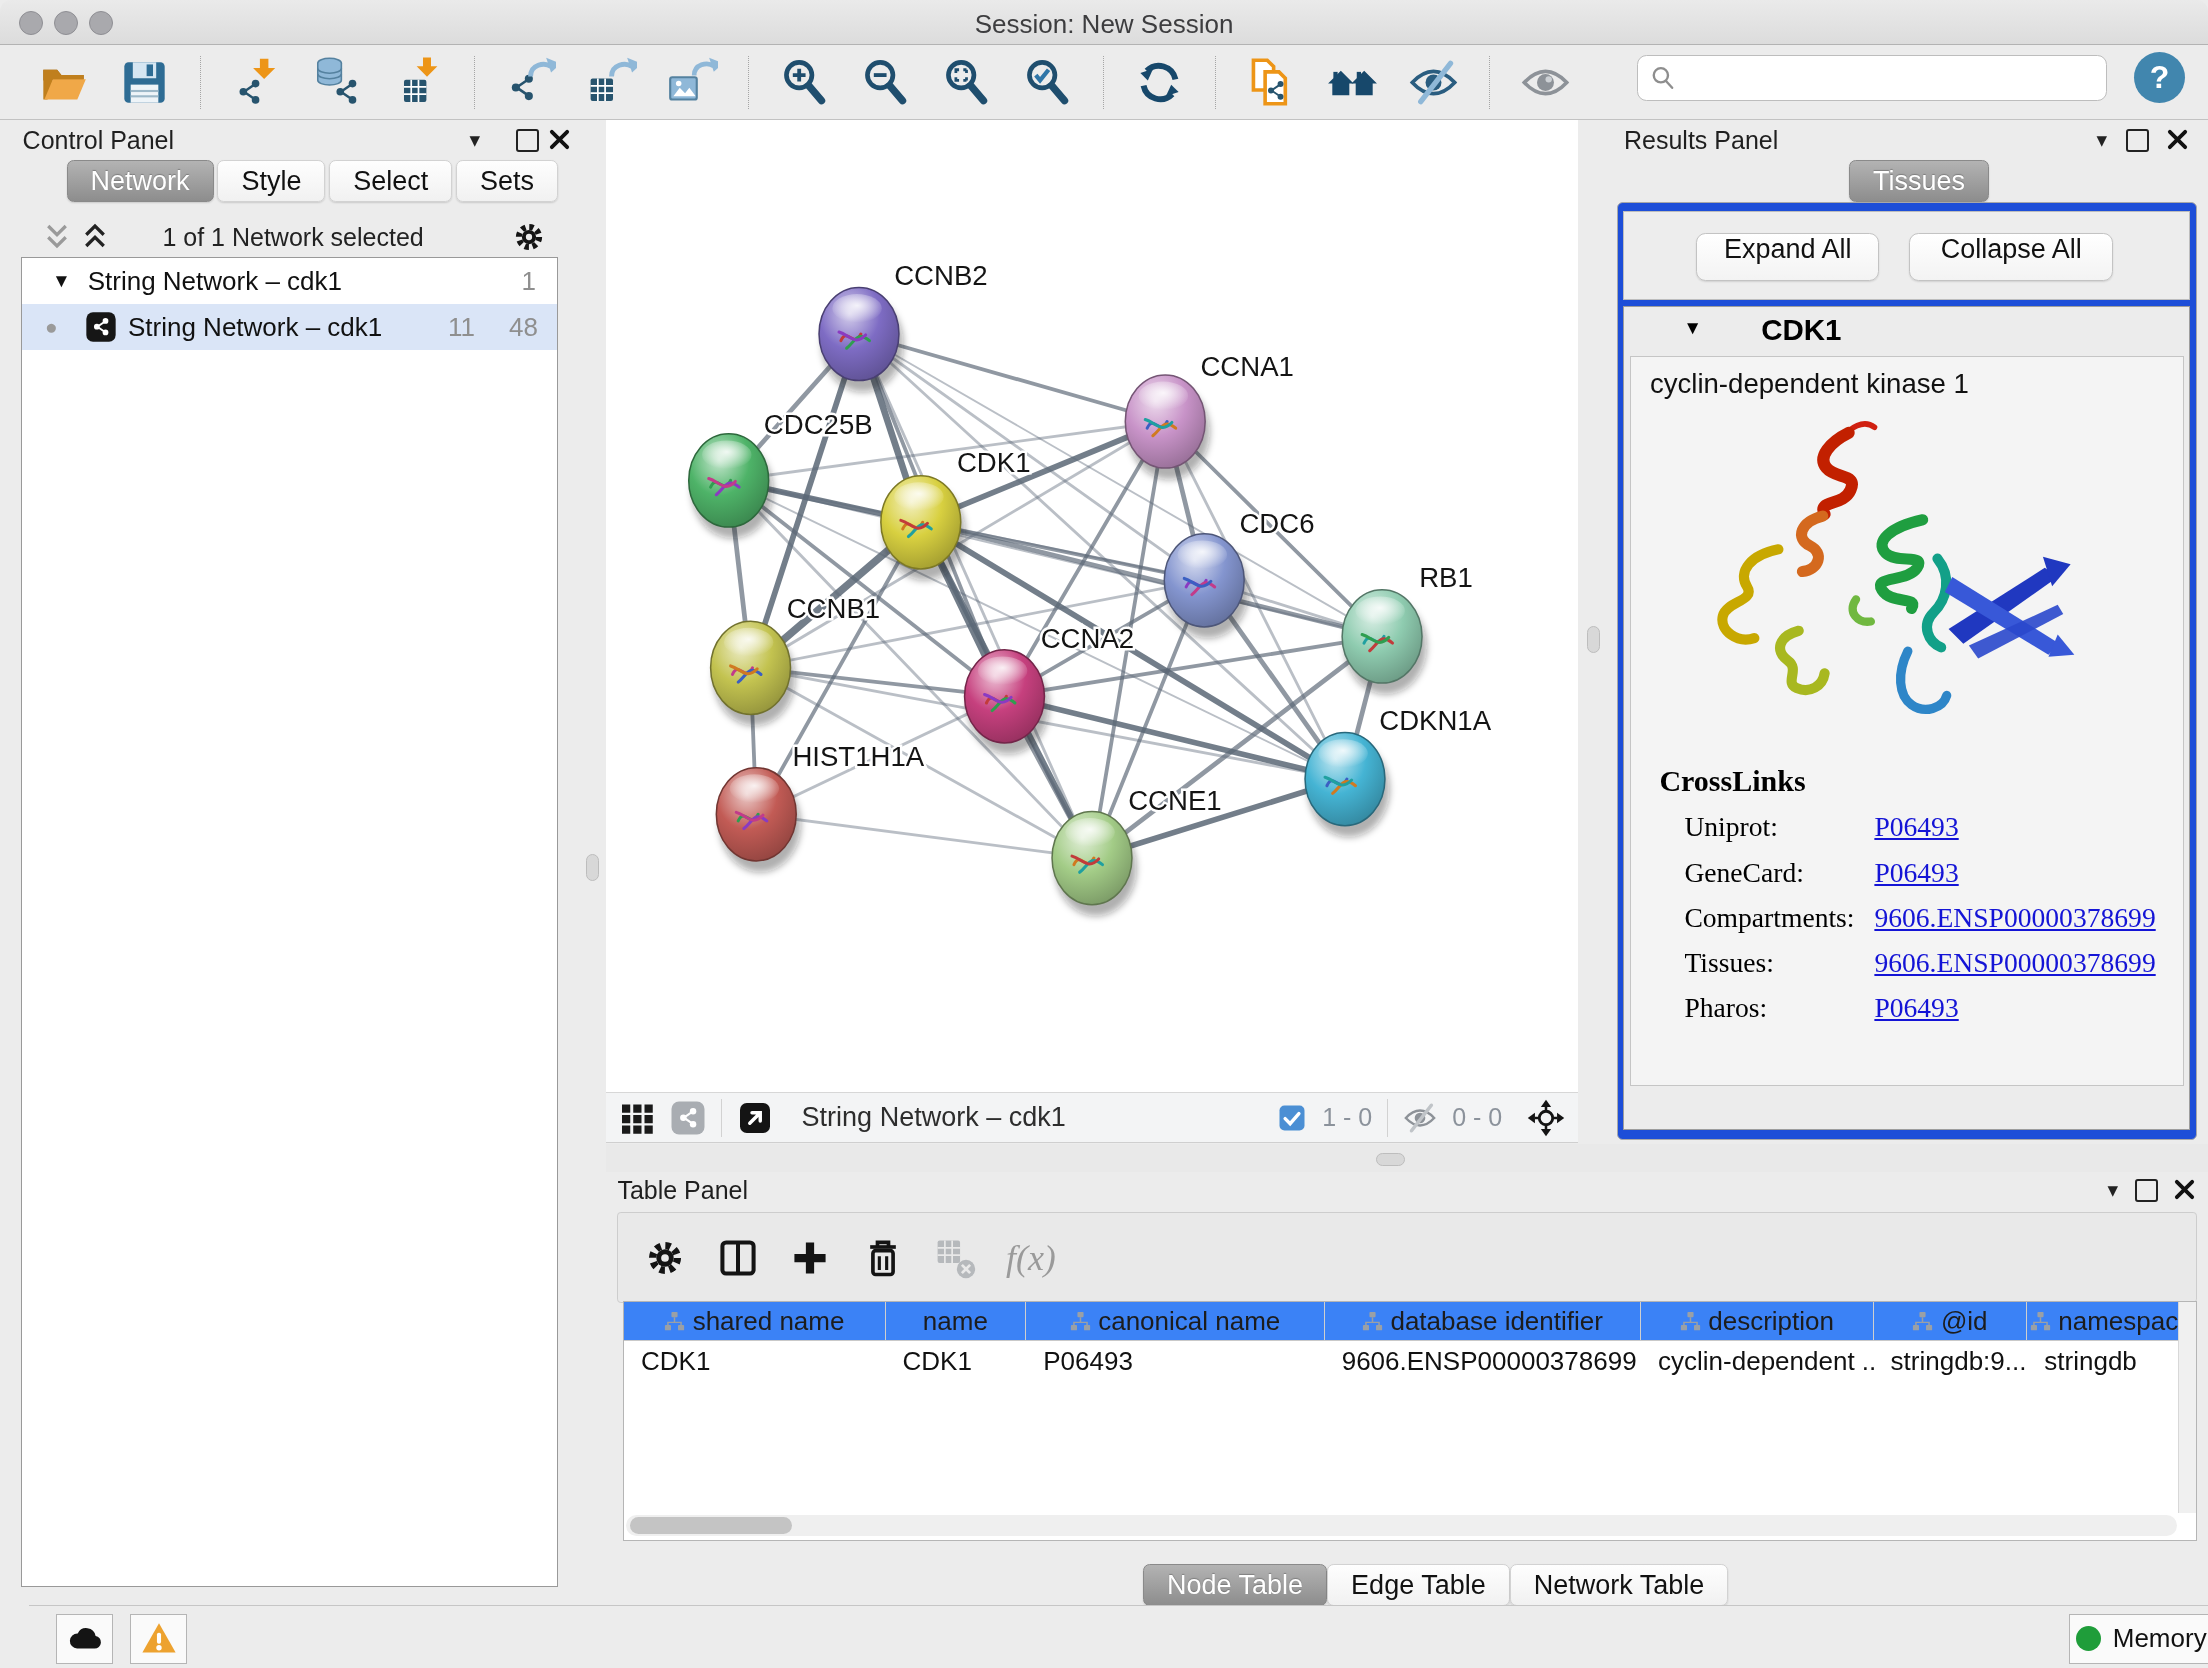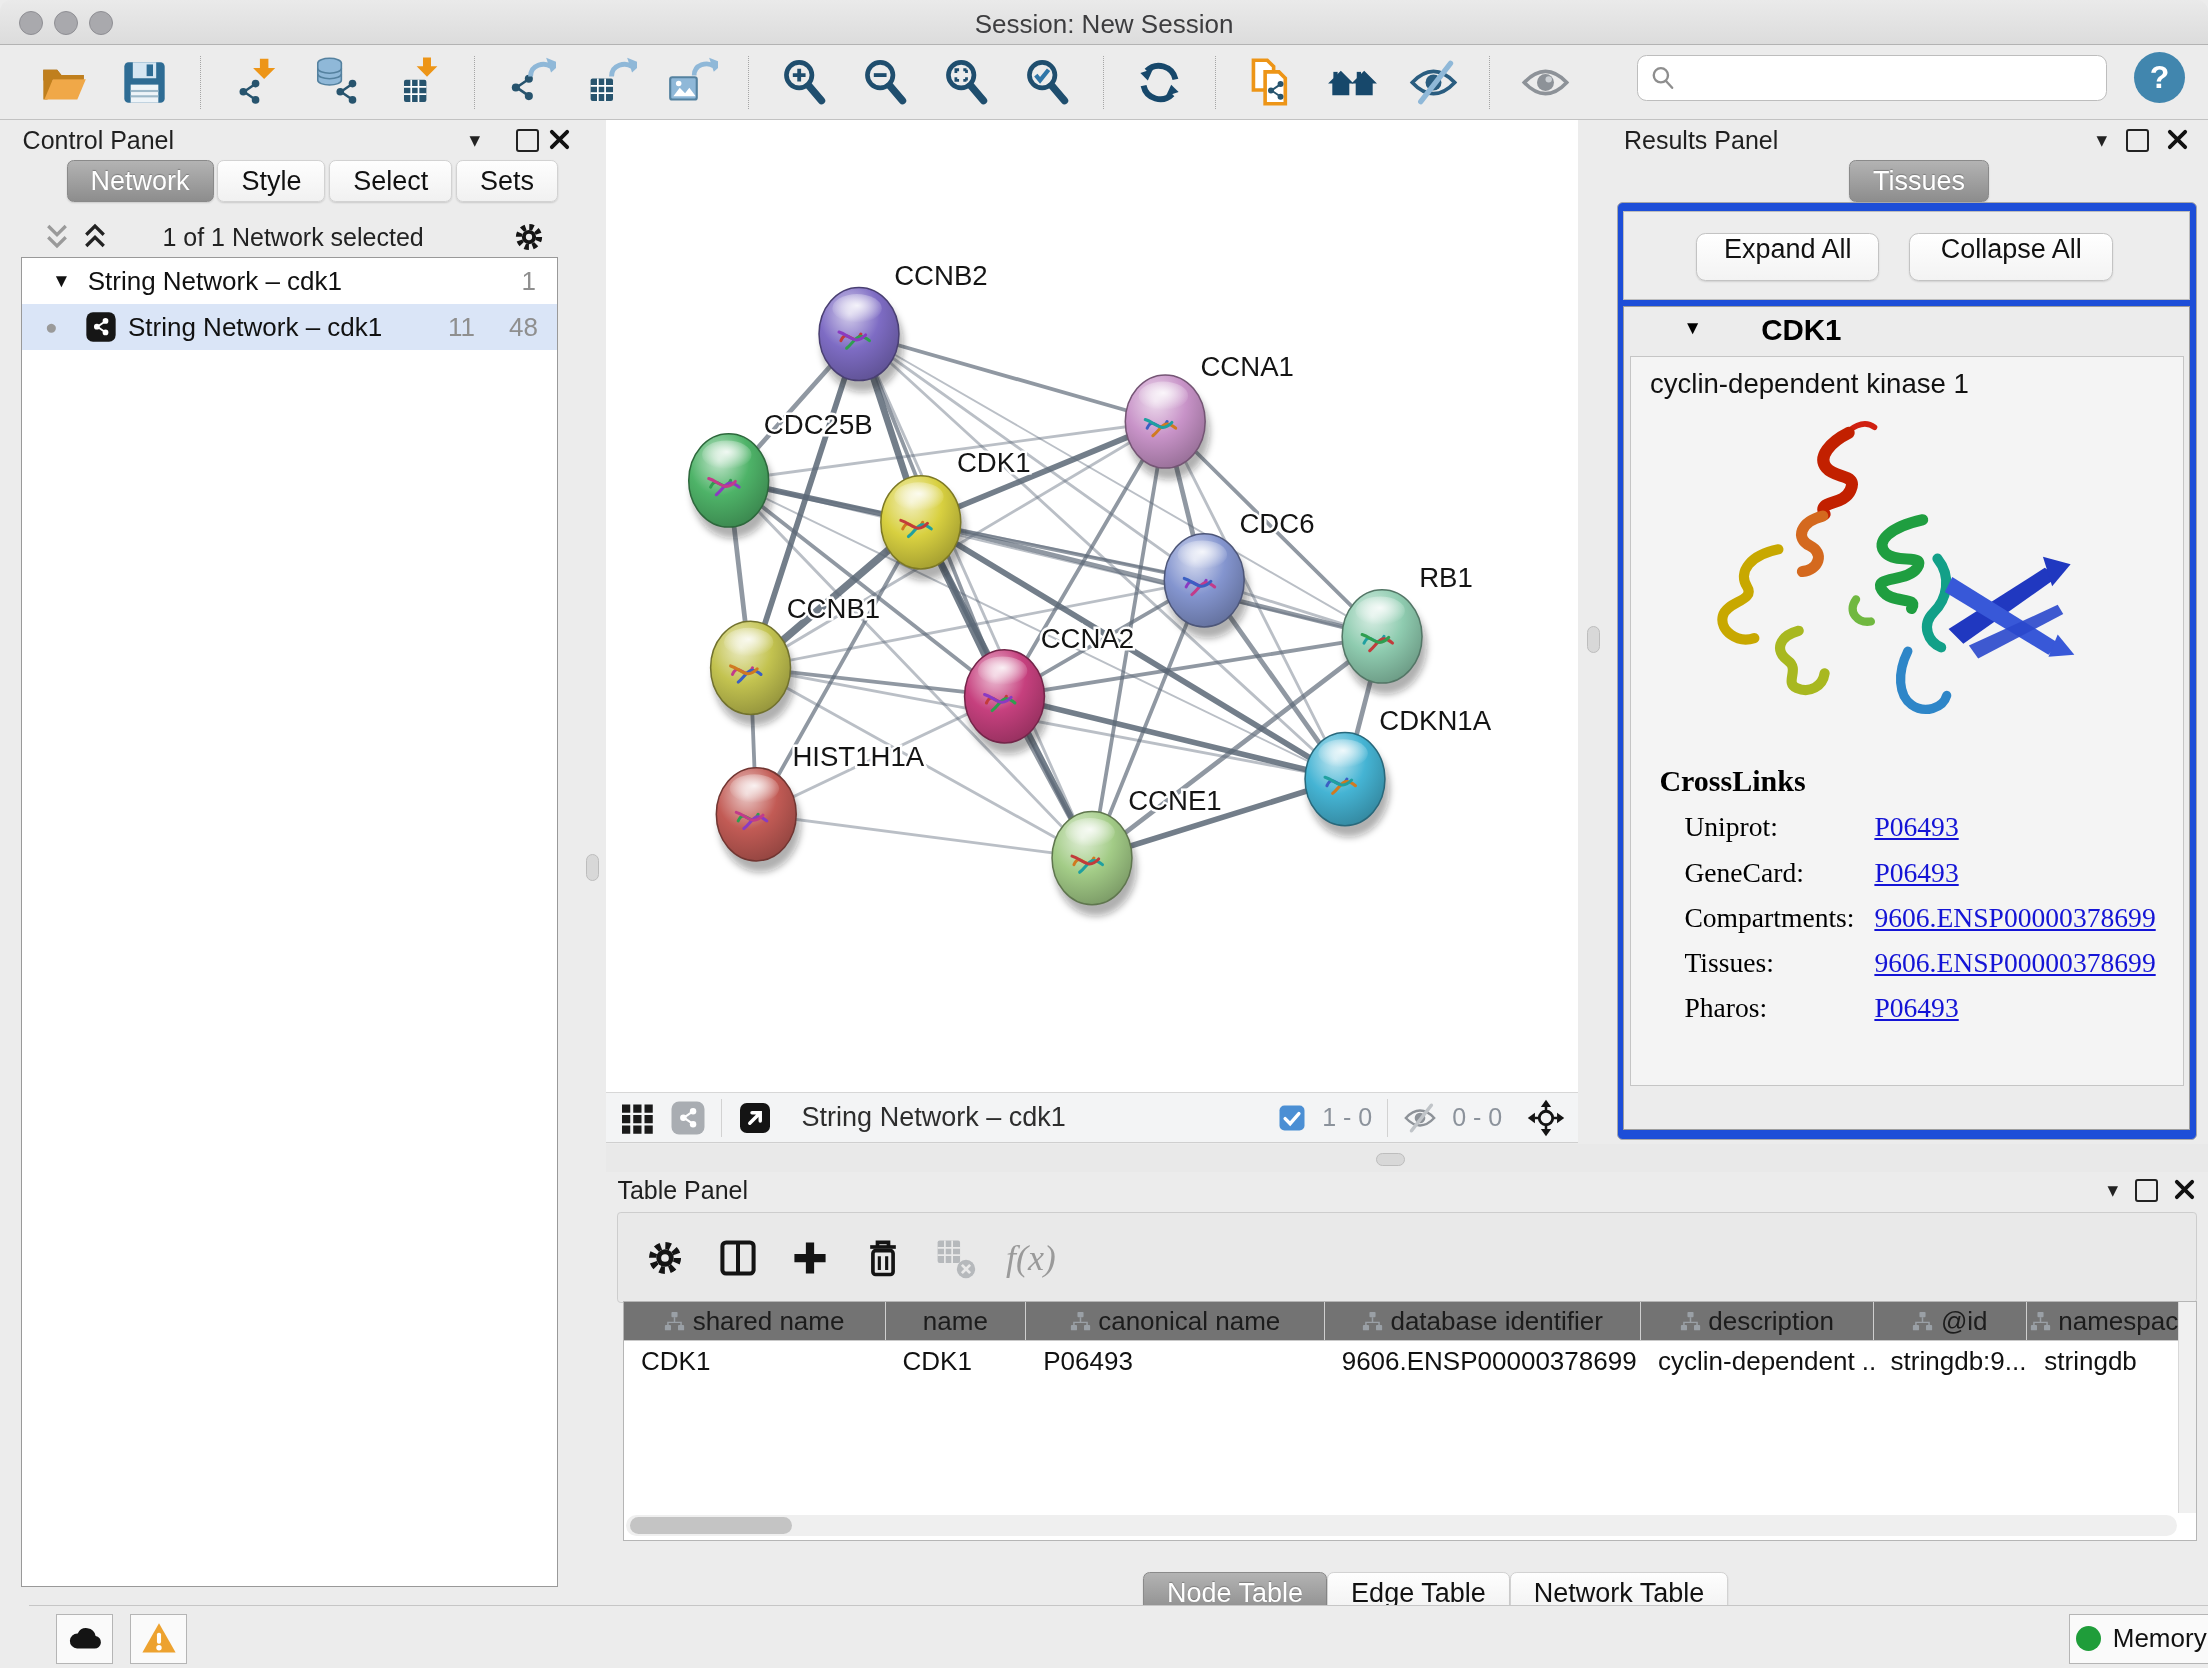--- a/index.html
+++ b/index.html
@@ -76,29 +76,29 @@
   #cl-title{font-size:30px;font-weight:bold;color:#000;}
   .cl-row{display:grid;grid-template-columns:190px auto;margin-top:13.3px;margin-left:25px;font-size:27.6px;}
   .cl-row a{color:#1414d6;text-decoration:underline;cursor:pointer;}
   
   #table-panel{position:absolute;left:606px;top:1172px;width:1603px;height:434px;background:#ececec;}
   #tp-toolbar{position:absolute;left:11.4px;top:40px;width:1580px;height:91px;background:#e9e9e9;
     border:1px solid #cdcdcd;border-radius:3.8px;display:flex;align-items:center;gap:28.5px;padding-left:25px;box-sizing:border-box;}
   .tp-ico{width:44px;height:44px;cursor:pointer;}
   #fx-label{font-family:"Liberation Serif","DejaVu Serif",serif;font-style:italic;font-size:36px;color:#9a9a9a;}
   #tp-table{position:absolute;left:17px;top:129px;width:1574px;height:240px;background:#fff;border:1px solid #b5b5b5;box-sizing:border-box;overflow:hidden;}
-  #tp-header{display:flex;height:38px;background:#737373;border-bottom:1px solid #c9c9c9;}
+  #tp-header{display:flex;height:38px;background:#3b82f6;border-bottom:1px solid #c9c9c9;}
   .th{display:flex;align-items:center;justify-content:center;gap:7.6px;font-size:26px;color:#1c1c1c;
     border-right:1px solid #cfcfcf;box-sizing:border-box;height:38px;cursor:pointer;}
   #tp-row{display:flex;height:40px;}
   .td{font-size:26px;color:#111;padding-left:17px;box-sizing:border-box;display:flex;align-items:center;overflow:hidden;white-space:nowrap;}
   #tp-hscroll{position:absolute;left:1.9px;right:19px;bottom:3.8px;height:21px;background:#efefef;border-radius:10.5px;}
   #tp-hthumb{position:absolute;left:3.8px;top:1.9px;width:162px;height:17px;background:#c4c4c4;border-radius:8.6px;cursor:pointer;}
   #tp-vscroll{position:absolute;right:0;top:0;bottom:27px;width:17px;background:#f0f0f0;border-left:1px solid #d8d8d8;}
-  #tp-tabs{position:absolute;left:521px;top:400px;display:flex;padding-left:16px;}
+  #tp-tabs{position:absolute;left:521px;top:392px;display:flex;padding-left:16px;}
   
   #status-bar{position:absolute;left:0;top:1605px;width:2208px;height:63px;background:#ececec;border-top:1px solid #c6c6c6;margin-left:29px;}
   .sb-btn{position:absolute;top:7.6px;width:55px;height:48px;background:#fafafa;border:1px solid #b5b5b5;display:flex;align-items:center;justify-content:center;cursor:pointer;}
   #memory-btn{position:absolute;right:23px;top:7.6px;width:143px;height:48px;background:#fafafa;border:1px solid #b5b5b5;
     display:flex;align-items:center;justify-content:center;gap:11.4px;font-size:26px;color:#111;cursor:pointer;}
   #mem-dot{width:25px;height:25px;border-radius:50%;background:#1f9d3a;}
   
   .nodelabel{font-family:"Liberation Sans","DejaVu Sans",sans-serif;}
 </style>
 </head>

